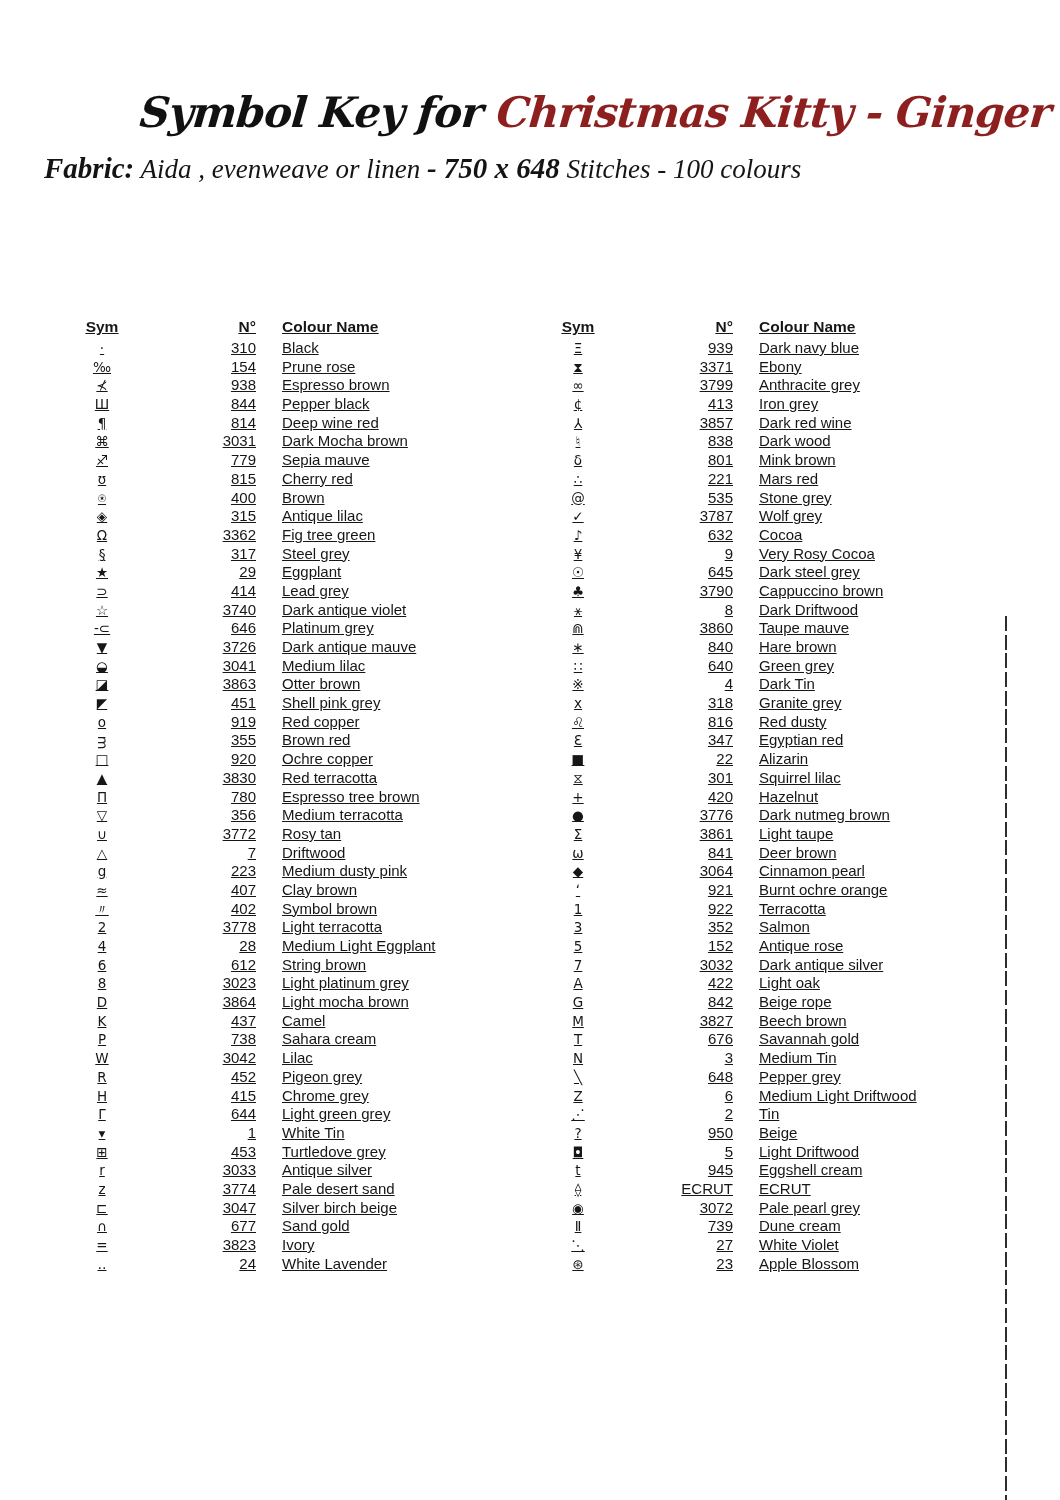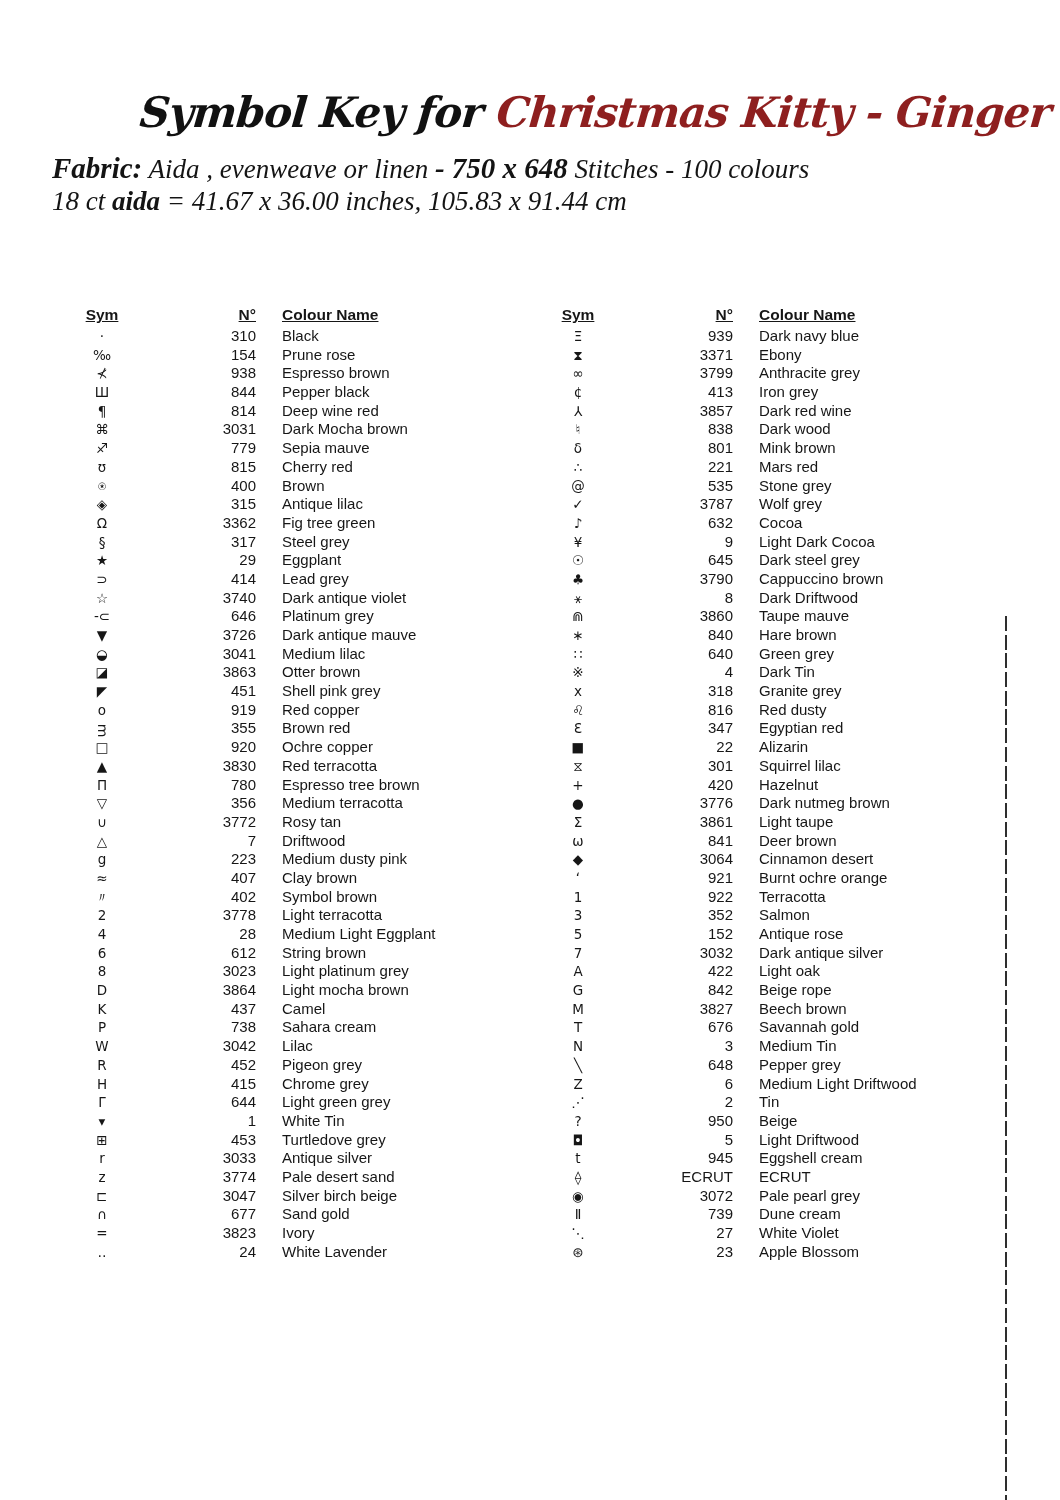--- a/index.html
+++ b/index.html
@@ -8,29 +8,29 @@
 
   
   .title{position:absolute;left:140px;top:88px;margin:0;white-space:nowrap;
          font-family:"DejaVu Serif","Liberation Serif",serif;
          font-style:italic;font-weight:bold;font-size:42px;
          transform:skewX(-5deg);letter-spacing:-1px;}
   .t-black{color:#111111;}
   .t-red{color:#8e1f1f;padding-left:14px;}
 
   
-  .fabric{position:absolute;left:52px;top:153px;
+  .fabric{position:absolute;left:44px;top:153px;
           font-family:"Liberation Serif","DejaVu Serif",serif;
           font-style:italic;font-size:27px;line-height:31.5px;color:#141414;white-space:nowrap;}
   .fabric .seg-b{font-weight:bold;}
   .fabric .fline:first-child .seg-b{font-size:29px;}
 
   
   .tables{position:absolute;top:306px;left:0;width:1060px;}
-  .half{position:absolute;top:0;}
+  .half{position:absolute;top:12px;text-decoration:underline;}
   .half.left{left:60px;width:447px;}
   .half.right{left:545px;width:462px;}
   .thead,.trow{display:grid;align-items:baseline;}
   .half.left  .thead,.half.left  .trow{grid-template-columns:84px 112px 1fr;}
   .half.right .thead,.half.right .trow{grid-template-columns:66px 122px 1fr;}
   .thead{height:21px;font-weight:bold;font-size:15.5px;}
   .thead .h{text-decoration:underline;}
   .h-sym{justify-self:center;}
   .h-num{justify-self:end;}
   .h-name{padding-left:26px;}
@@ -46,21 +46,20 @@
 </style>
 </head>
 <body>
 
 <div class="page">
 
   <h1 class="title"><span class="t-black">Symbol Key for</span><span class="t-red">Christmas Kitty - Ginger (XSxI)</span></h1>
 
   <div class="fabric" id="fabric">
       <div class="fline"><span class="seg-b">Fabric:</span><span class="seg">  Aida , evenweave or  linen </span><span class="seg-b">- 750 x 648</span><span class="seg"> Stitches - 100 colours</span></div>
-      <div class="fline"><span class="seg">18 ct </span><span class="seg-b">aida</span><span class="seg">  = 41.67 x 36.00 inches, 105.83 x 91.44 cm</span></div>
     </div>
 
   <div class="tables">
 
     <div class="half left">
       <div class="thead">
         <div class="h h-sym">Sym</div>
         <div class="h h-num">N°</div>
         <div class="h h-name">Colour Name</div>
       </div>
@@ -376,21 +375,21 @@
             <div class="c-name">Wolf grey</div>
           </div>
           <div class="trow">
             <div class="c-sym">♪</div>
             <div class="c-num">632</div>
             <div class="c-name">Cocoa</div>
           </div>
           <div class="trow">
             <div class="c-sym">¥</div>
             <div class="c-num">9</div>
-            <div class="c-name">Light Dark Cocoa</div>
+            <div class="c-name">Very Rosy Cocoa</div>
           </div>
           <div class="trow">
             <div class="c-sym">☉</div>
             <div class="c-num">645</div>
             <div class="c-name">Dark steel grey</div>
           </div>
           <div class="trow">
             <div class="c-sym">♣</div>
             <div class="c-num">3790</div>
             <div class="c-name">Cappuccino brown</div>
@@ -461,21 +460,21 @@
             <div class="c-name">Light taupe</div>
           </div>
           <div class="trow">
             <div class="c-sym">ω</div>
             <div class="c-num">841</div>
             <div class="c-name">Deer brown</div>
           </div>
           <div class="trow">
             <div class="c-sym">◆</div>
             <div class="c-num">3064</div>
-            <div class="c-name">Cinnamon desert</div>
+            <div class="c-name">Cinnamon pearl</div>
           </div>
           <div class="trow">
             <div class="c-sym">ʻ</div>
             <div class="c-num">921</div>
             <div class="c-name">Burnt ochre orange</div>
           </div>
           <div class="trow">
             <div class="c-sym">1</div>
             <div class="c-num">922</div>
             <div class="c-name">Terracotta</div>

